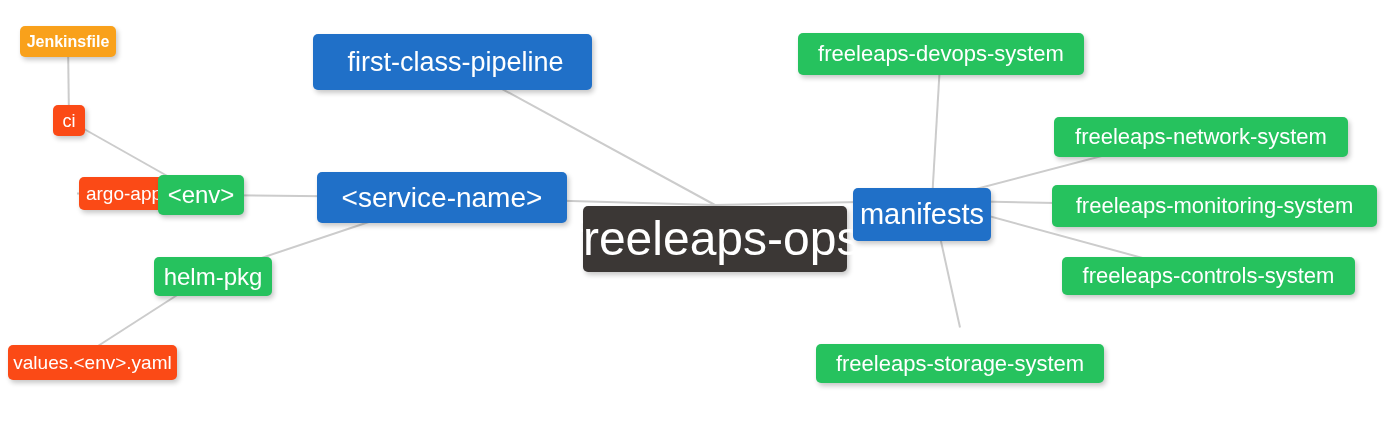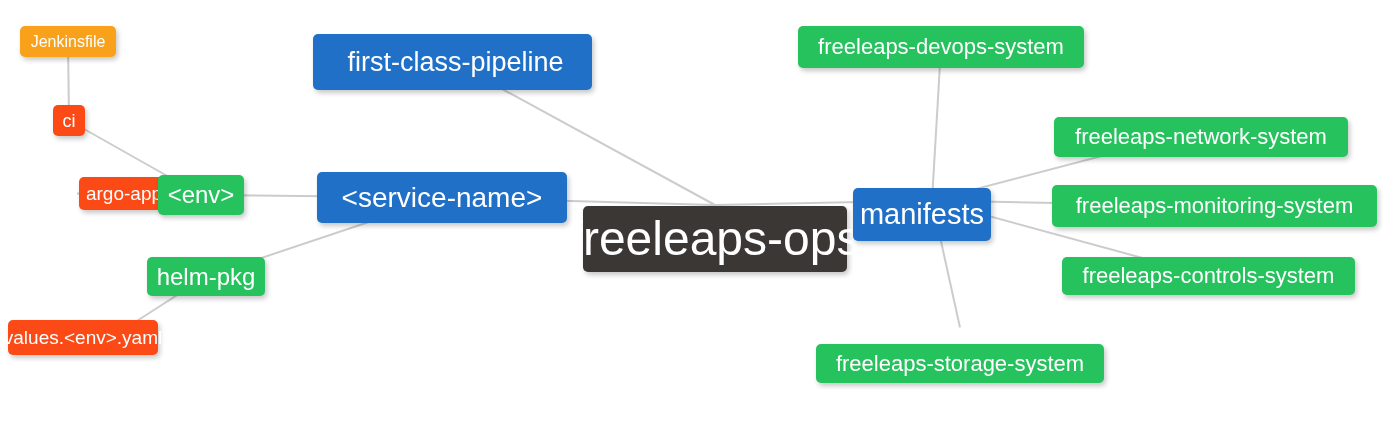--- a/index.html
+++ b/index.html
@@ -55,51 +55,51 @@
       <line x1="452.5" y1="62" x2="715" y2="205" stroke="#CCCCCC" stroke-width="2"></line>
       <line x1="442" y1="197.5" x2="715" y2="205" stroke="#CCCCCC" stroke-width="2"></line>
       <line x1="715" y1="205" x2="932" y2="200.5" stroke="#CCCCCC" stroke-width="2"></line>
       <line x1="932" y1="200.5" x2="941" y2="47" stroke="#CCCCCC" stroke-width="2"></line>
       <line x1="932" y1="200.5" x2="1201" y2="130" stroke="#CCCCCC" stroke-width="2"></line>
       <line x1="932" y1="200.5" x2="1214.5" y2="206" stroke="#CCCCCC" stroke-width="2"></line>
       <line x1="932" y1="200.5" x2="1208.5" y2="276" stroke="#CCCCCC" stroke-width="2"></line>
       <line x1="932" y1="200.5" x2="960" y2="327.5" stroke="#CCCCCC" stroke-width="2"></line>
     </svg>
   <div id="node-layer">
-      <div class="node" style="left: 20px; top: 26px; width: 96px; height: 31px; background: rgb(249, 161, 27); font-size: 16px; color: rgb(255, 255, 255);">
+      <div class="node" style="left: 20px; top: 26px; width: 96px; height: 31px; background: rgb(249, 161, 27); font-size: 16px; color: rgb(255, 255, 255); font-weight: bold;">
         <span>Jenkinsfile</span>
       </div>
       <div class="node" style="left: 53px; top: 105px; width: 32px; height: 31px; background: rgb(251, 74, 22); font-size: 18px; color: rgb(255, 255, 255);">
         <span>ci</span>
       </div>
       <div class="node" style="left: 32px; top: 177px; width: 90px; height: 33px; background: rgb(251, 74, 22); font-size: 19px; color: rgb(255, 255, 255); margin-left: 47px;">
         <span>argo-app</span>
       </div>
       <div class="node" style="left: 158px; top: 175px; width: 86px; height: 40px; background: rgb(38, 194, 94); font-size: 24px; color: rgb(255, 255, 255);">
         <span>&lt;env&gt;</span>
       </div>
-      <div class="node" style="left: 147px; top: 257px; width: 118px; height: 39px; background: rgb(38, 194, 94); font-size: 24px; color: rgb(255, 255, 255);">
+      <div class="node" style="left: 154px; top: 257px; width: 118px; height: 39px; background: rgb(38, 194, 94); font-size: 24px; color: rgb(255, 255, 255);">
         <span>helm-pkg</span>
       </div>
-      <div class="node" style="left: 8px; top: 320px; width: 150px; height: 35px; background: rgb(251, 74, 22); font-size: 19px; color: rgb(255, 255, 255);">
+      <div class="node" style="left: 8px; top: 345px; width: 169px; height: 35px; background: rgb(251, 74, 22); font-size: 19px; color: rgb(255, 255, 255);">
         <span>values.&lt;env&gt;.yaml</span>
       </div>
       <div class="node" style="left: 313px; top: 34px; width: 279px; height: 56px; background: rgb(32, 112, 200); font-size: 27px; color: rgb(255, 255, 255); padding-left: 6px;">
         <span>first-class-pipeline</span>
       </div>
       <div class="node" style="left: 317px; top: 172px; width: 250px; height: 51px; background: rgb(32, 112, 200); font-size: 28px; color: rgb(255, 255, 255);">
         <span>&lt;service-name&gt;</span>
       </div>
       <div class="node" style="left: 583px; top: 172px; width: 264px; height: 66px; background: rgb(59, 55, 53); font-size: 48px; color: rgb(255, 255, 255); margin-top: 34px;">
         <span>freeleaps-ops</span>
       </div>
       <div class="node" style="left: 853px; top: 174px; width: 138px; height: 53px; background: rgb(32, 112, 200); font-size: 29px; color: rgb(255, 255, 255); margin-top: 14px;">
         <span>manifests</span>
       </div>
-      <div class="node" style="left: 798px; top: 26px; width: 286px; height: 42px; background: rgb(38, 194, 94); font-size: 22px; color: rgb(255, 255, 255);">
+      <div class="node" style="left: 798px; top: 33px; width: 286px; height: 42px; background: rgb(38, 194, 94); font-size: 22px; color: rgb(255, 255, 255);">
         <span>freeleaps-devops-system</span>
       </div>
       <div class="node" style="left: 1054px; top: 110px; width: 294px; height: 40px; background: rgb(38, 194, 94); font-size: 22px; color: rgb(255, 255, 255); margin-top: 7px;">
         <span>freeleaps-network-system</span>
       </div>
       <div class="node" style="left: 1052px; top: 185px; width: 325px; height: 42px; background: rgb(38, 194, 94); font-size: 22px; color: rgb(255, 255, 255);">
         <span>freeleaps-monitoring-system</span>
       </div>
       <div class="node" style="left: 1062px; top: 257px; width: 293px; height: 38px; background: rgb(38, 194, 94); font-size: 22px; color: rgb(255, 255, 255);">
         <span>freeleaps-controls-system</span>

